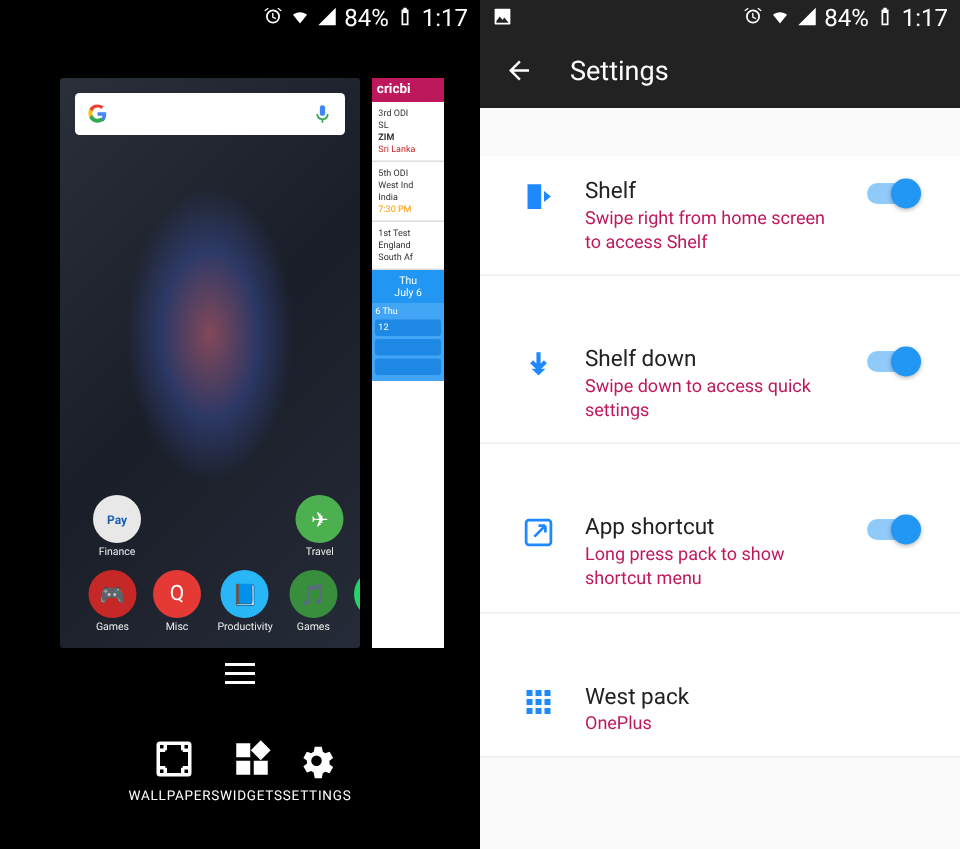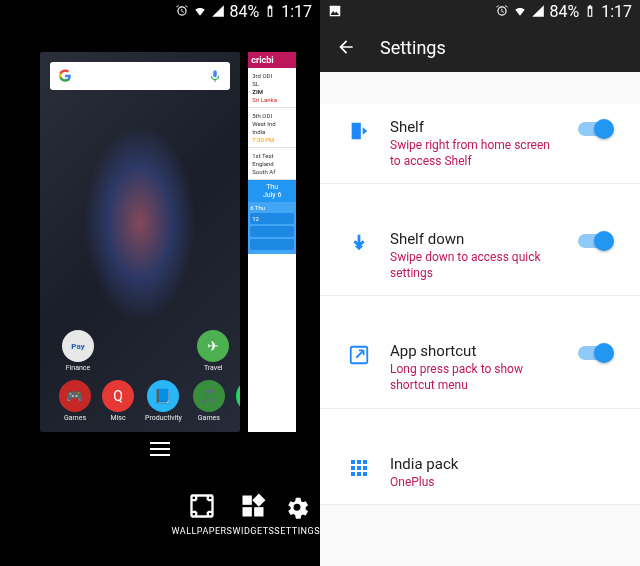--- a/index.html
+++ b/index.html
@@ -41,21 +41,21 @@
 .cric { background: #be185d; color: #fff; padding: 3px; font-size: 9px; font-weight: bold; }
 .cric-match { border-bottom: 1px solid #ddd; padding: 3px 4px; color: #333; }
 .cric-match div { margin: 1px 0; }
 .cric-red { color: #c62828; }
 .cric-orange { color: #ff9800; }
 .cal-head { background: #2196F3; color: #fff; padding: 3px; text-align: center; font-size: 7px; }
 .cal-body { background: #42a5f5; padding: 2px; }
 .cal-chip { background: #1e88e5; color: #fff; font-size: 6px; padding: 2px; margin: 2px 0; border-radius: 2px; }
 .drawer-handle { position: absolute; top: 420px; left: 50%; transform: translateX(-50%); width: 20px; height: 14px; display: flex; flex-direction: column; justify-content: space-between; }
 .drawer-handle span { height: 2px; background: #fff; }
-.bottom-actions { position: absolute; bottom: 30px; left: 0; right: 0; display: flex; justify-content: flex-end; }
+.bottom-actions { position: absolute; bottom: 30px; left: 0; right: 0; display: flex; justify-content: center; }
 .action { display: flex; flex-direction: column; align-items: center; gap: 6px; color: #fff; }
 .action-icon { width: 28px; height: 28px; display: flex; align-items: center; justify-content: center; }
 .action-label { font-size: 9px; letter-spacing: 0.5px; }
 
 
 .appbar { height: 50px; background: #222; display: flex; align-items: center; padding: 0 16px; gap: 24px; color: #fff; }
 .appbar-title { font-size: 18px; font-weight: 400; }
 .settings-list { background: #fff; }
 .setting-row { display: flex; align-items: flex-start; padding: 14px 28px; gap: 20px; border-bottom: 1px solid #eee; margin-top: 32px; }
 .setting-icon { width: 22px; height: 22px; display: flex; align-items: center; justify-content: center; color: #1e88ff; flex-shrink: 0; margin-top: 2px; }
@@ -308,18 +308,18 @@
             <span></span>
             <span></span>
             <span></span>
             <span></span>
             <span></span>
             <span></span>
             <span></span>
           </div>
         </div>
         <div class="setting-text">
-          <div class="setting-title">India pack</div>
+          <div class="setting-title">West pack</div>
           <div class="setting-sub">OnePlus</div>
         </div>
       </div>
     </div>
 </div>
 
 </body></html>

